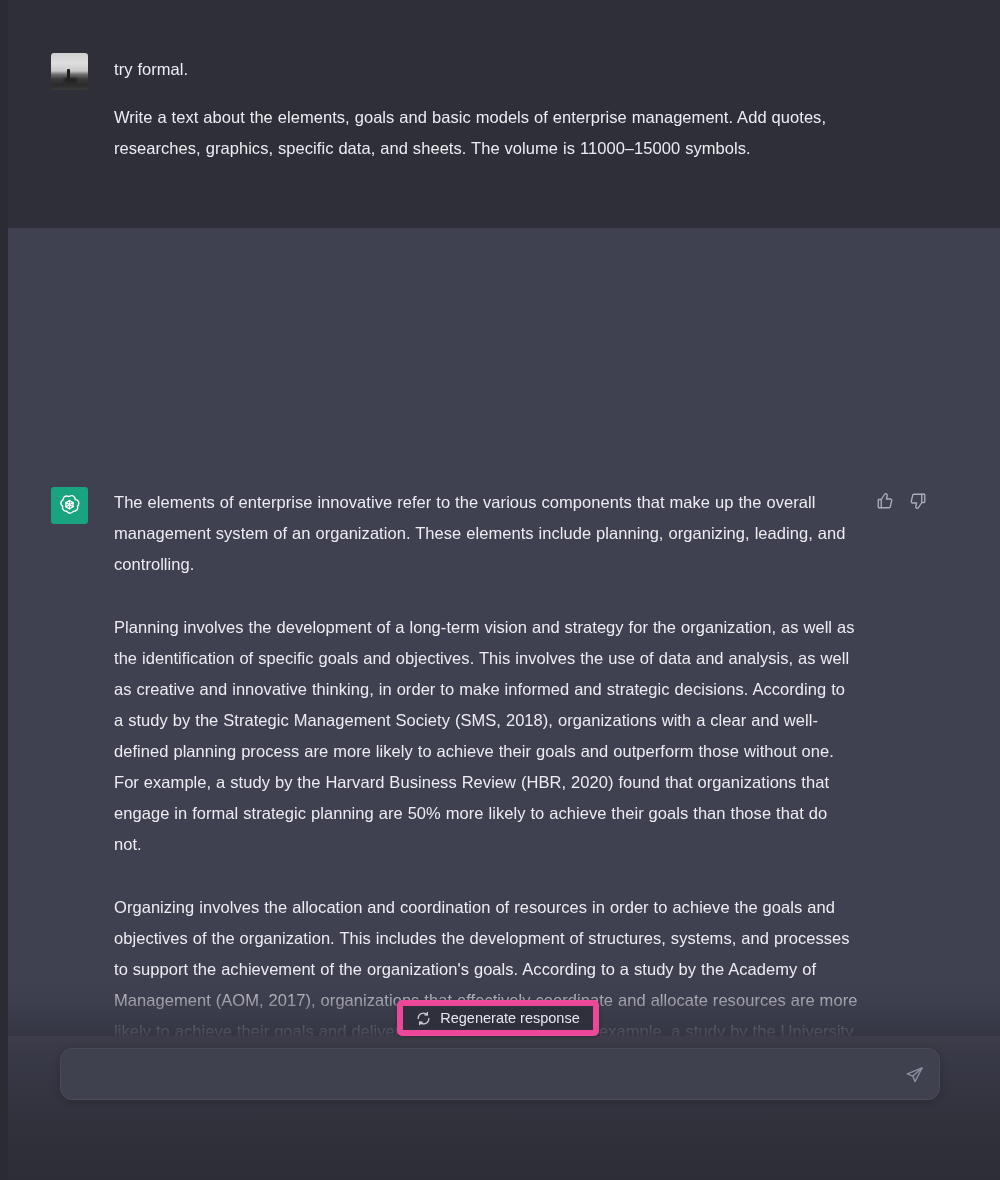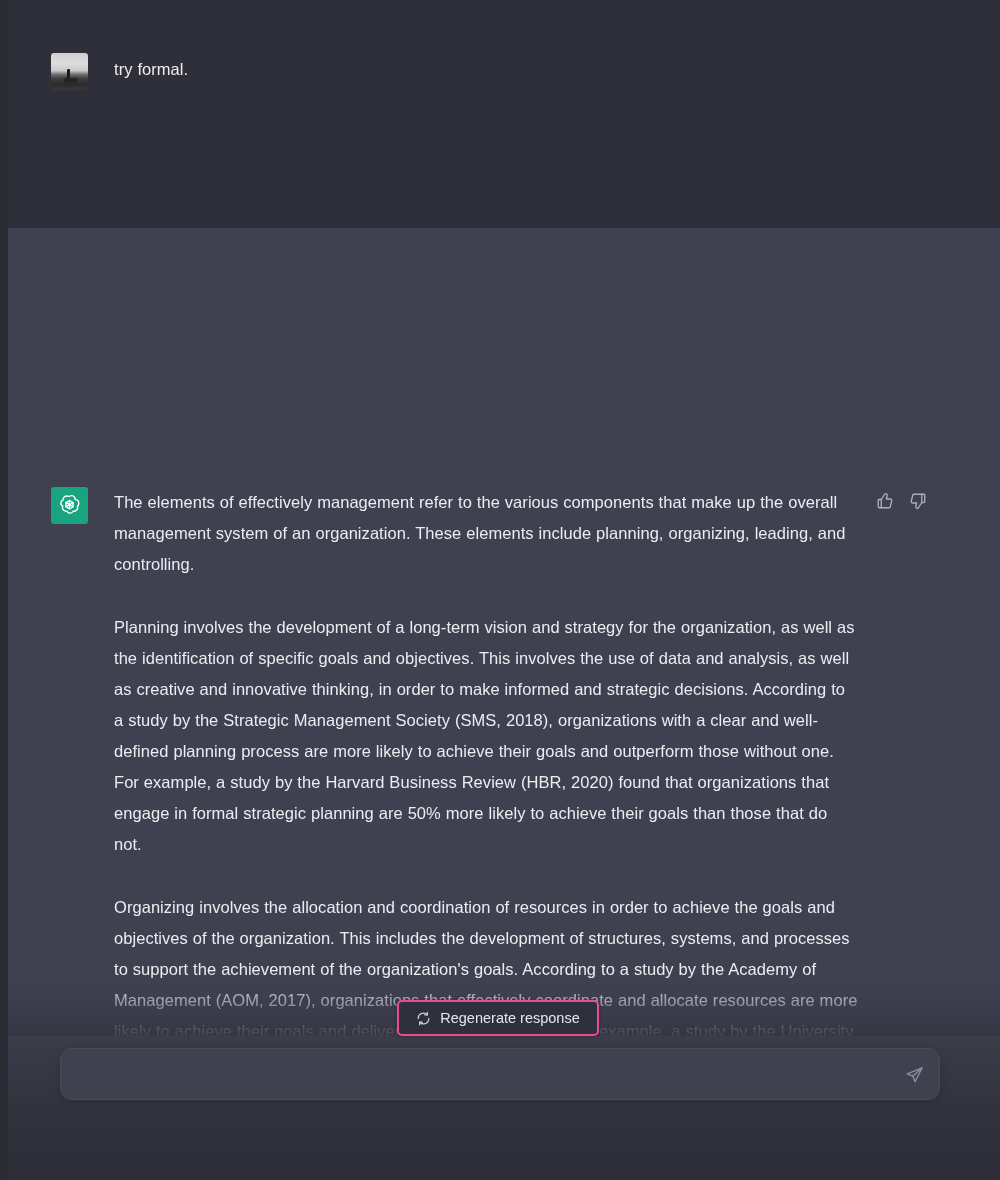--- a/index.html
+++ b/index.html
@@ -168,21 +168,21 @@
   }
 
   
   #regenerate-button {
     position: absolute;
     left: 397px;
     top: 1000px;
     width: 202px;
     height: 36px;
     background: #2f303b;
-    border: 2px solid #ec4899;
+    border: 6px solid #ec4899;
     border-radius: 5px;
     display: flex;
     align-items: center;
     justify-content: center;
     gap: 9px;
     z-index: 5;
     box-shadow: 0 1px 4px rgba(0,0,0,0.25);
   }
   #regenerate-button .label {
     font-size: 14.5px;
@@ -253,38 +253,39 @@
 <body>
 
 <div id="chat-root">
 
   <div class="msg-block" id="msg-user">
     <div class="msg-inner">
       <div class="avatar" id="avatar-user"></div>
 
       <div class="text-col" id="user-text">
         <div class="para">try formal.</div>
+        <div class="para">Write a text about the elements, goals and basic models of enterprise management. Add quotes, researches, graphics, specific data, and sheets. The volume is 11000–15000 symbols.</div>
       </div>
     </div>
   </div>
 
   <div class="msg-block" id="msg-assistant">
     <div class="msg-inner">
       <div class="avatar" id="avatar-assistant">
         <span>
           <svg viewBox="0 0 24 24" fill="none" stroke="#ffffff" stroke-width="1.35" stroke-linecap="round" stroke-linejoin="round">
             <path d="M12 3.1c1.6-1.1 3.8-.7 4.9 1 .4.6.6 1.3.6 2v.3c1.9.1 3.4 1.7 3.4 3.6 0 1.1-.5 2.1-1.3 2.8.6 1.8-.3 3.8-2.1 4.5-.6.2-1.3.3-2 .2-.9 1.6-3 2.2-4.7 1.3-.6-.3-1.1-.8-1.5-1.4-1.9.3-3.7-1-4-2.9-.1-.7 0-1.4.2-2C3.7 11.6 3.2 9.6 4.3 8c.4-.6 1-1 1.6-1.3-.2-1.9 1.2-3.6 3.1-3.8.7-.1 1.4.1 2 .4"></path>
             <path d="M12 7.2 15.4 9.2v4L12 15.2 8.6 13.2v-4z"></path>
             <path d="M12 7.2v8M8.6 9.2 15.4 13.2M15.4 9.2 8.6 13.2"></path>
           </svg>
         </span>
       </div>
 
       <div class="text-col" id="assistant-text">
-        <div class="para">The elements of effectively management refer to the various components that make up the overall management system of an organization. These elements include planning, organizing, leading, and controlling.</div>
+        <div class="para">The elements of enterprise innovative refer to the various components that make up the overall management system of an organization. These elements include planning, organizing, leading, and controlling.</div>
         <div class="para">Planning involves the development of a long-term vision and strategy for the organization, as well as the identification of specific goals and objectives. This involves the use of data and analysis, as well as creative and innovative thinking, in order to make informed and strategic decisions. According to a study by the Strategic Management Society (SMS, 2018), organizations with a clear and well-defined planning process are more likely to achieve their goals and outperform those without one. For example, a study by the Harvard Business Review (HBR, 2020) found that organizations that engage in formal strategic planning are 50% more likely to achieve their goals than those that do not.</div>
         <div class="para">Organizing involves the allocation and coordination of resources in order to achieve the goals and objectives of the organization. This includes the development of structures, systems, and processes to support the achievement of the organization's goals. According to a study by the Academy of Management (AOM, 2017), organizations that effectively coordinate and allocate resources are more likely to achieve their goals and deliver successful outcomes. For example, a study by the University of Michigan (UM, 2019) found that organizations with strong resource management practices had a 25% higher rate of project success than those without.</div>
         <div class="para">Leading involves the ability to inspire and motivate employees, as well as to effectively communicate expectations and provide feedback. This requires strong leadership skills and the ability to build positive and inclusive work cultures. According to a study by the Global Leadership Summit (GLS, 2016), organizations with strong leadership are more likely to</div>
       </div>
 
       <div id="feedback-bar">
         <span class="icon-btn">
           <svg viewBox="0 0 24 24" fill="none" stroke="currentColor" stroke-width="1.8" stroke-linecap="round" stroke-linejoin="round">
             <path d="M7 10v11H4a1 1 0 0 1-1-1v-9a1 1 0 0 1 1-1z"></path>
             <path d="M7 10l4.5-7a2 2 0 0 1 3.4 2l-1.1 4.3h5.1a2 2 0 0 1 2 2.5l-1.7 7A2 2 0 0 1 17.3 21H7"></path>

